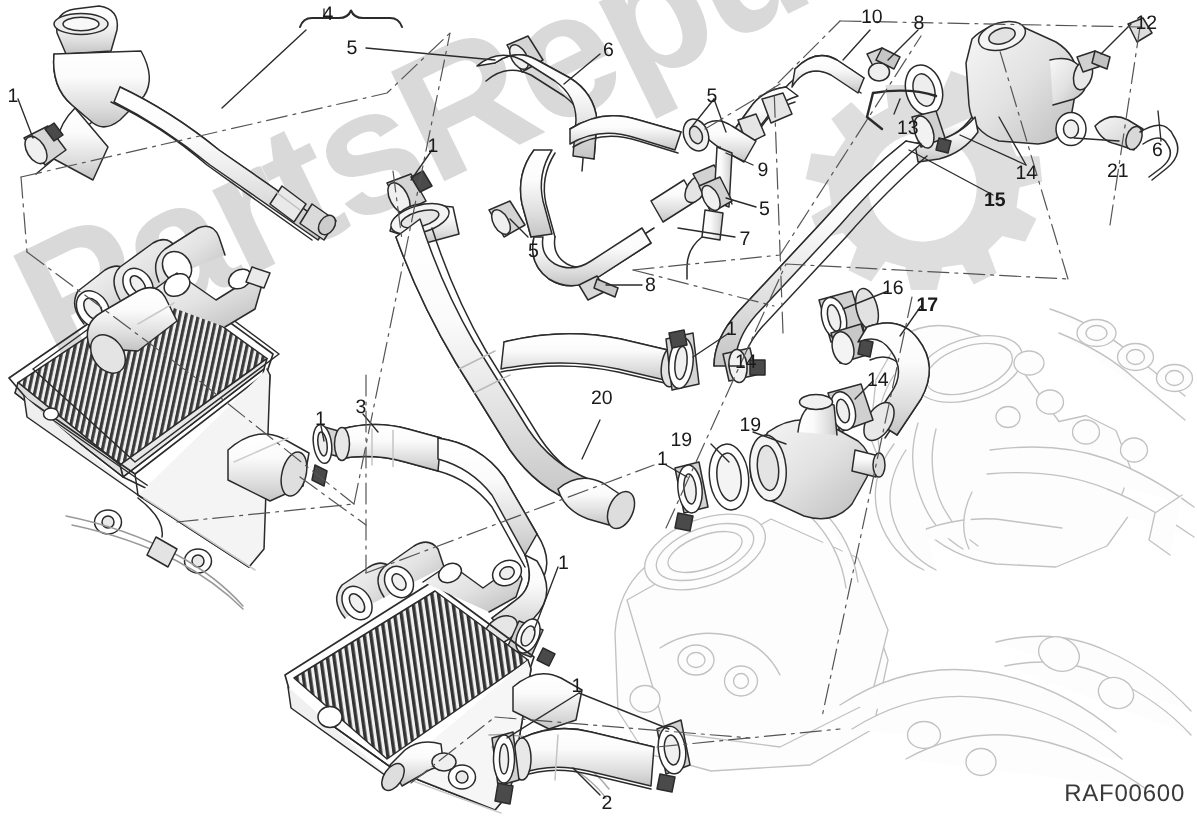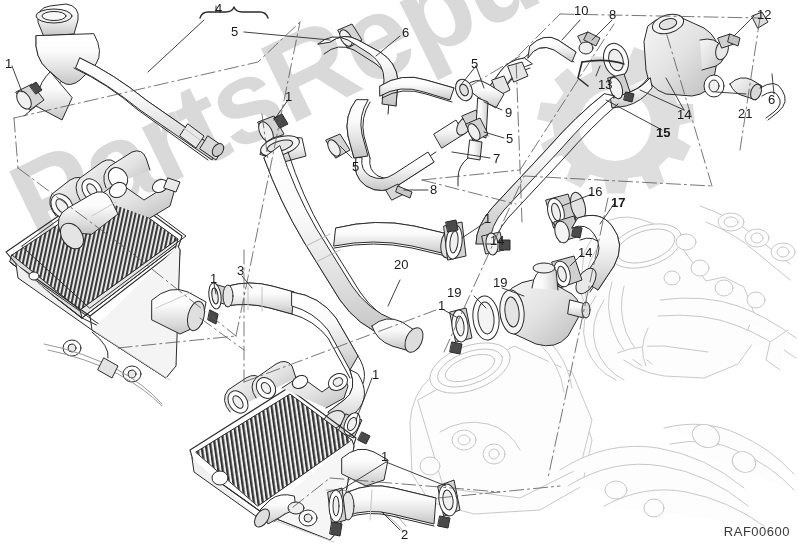--- a/index.html
+++ b/index.html
@@ -1,20 +1,20 @@
 <!DOCTYPE html>
 <html><head>
 <meta charset="utf-8">
 <style>
   html,body{margin:0;padding:0;background:#ffffff;}
   body{width:798px;height:545px;overflow:hidden;font-family:"Liberation Sans",sans-serif;}
   #stage{position:relative;width:798px;height:545px;background:#fff;}
   #stage svg{position:absolute;left:0;top:0;}
   .callout{position:absolute;font-family:"Liberation Sans",sans-serif;font-size:13px;color:#1a1a1a;line-height:1;white-space:nowrap;}
-  #refcode{position:absolute;right:8px;bottom:6px;font-family:"Liberation Sans",sans-serif;font-size:13px;color:#3a3a3a;letter-spacing:.5px;}
+  #refcode{position:absolute;right:8px;bottom:6px;font-family:"Liberation Sans",sans-serif;font-size:16px;color:#3a3a3a;letter-spacing:.5px;}
   .wm{position:absolute;pointer-events:none;}
   #wm-text{left:-10px;top:150px;transform:rotate(-26deg);transform-origin:left top;font-size:118px;font-weight:bold;color:#d9d9d9;letter-spacing:-3px;font-family:"Liberation Sans",sans-serif;}
   #wm-gear{left:520px;top:30px;}
 </style>
 </head>
 <body>
 
 <div id="stage">
 
   <div class="wm" id="wm-text">PartsRepublik</div>

